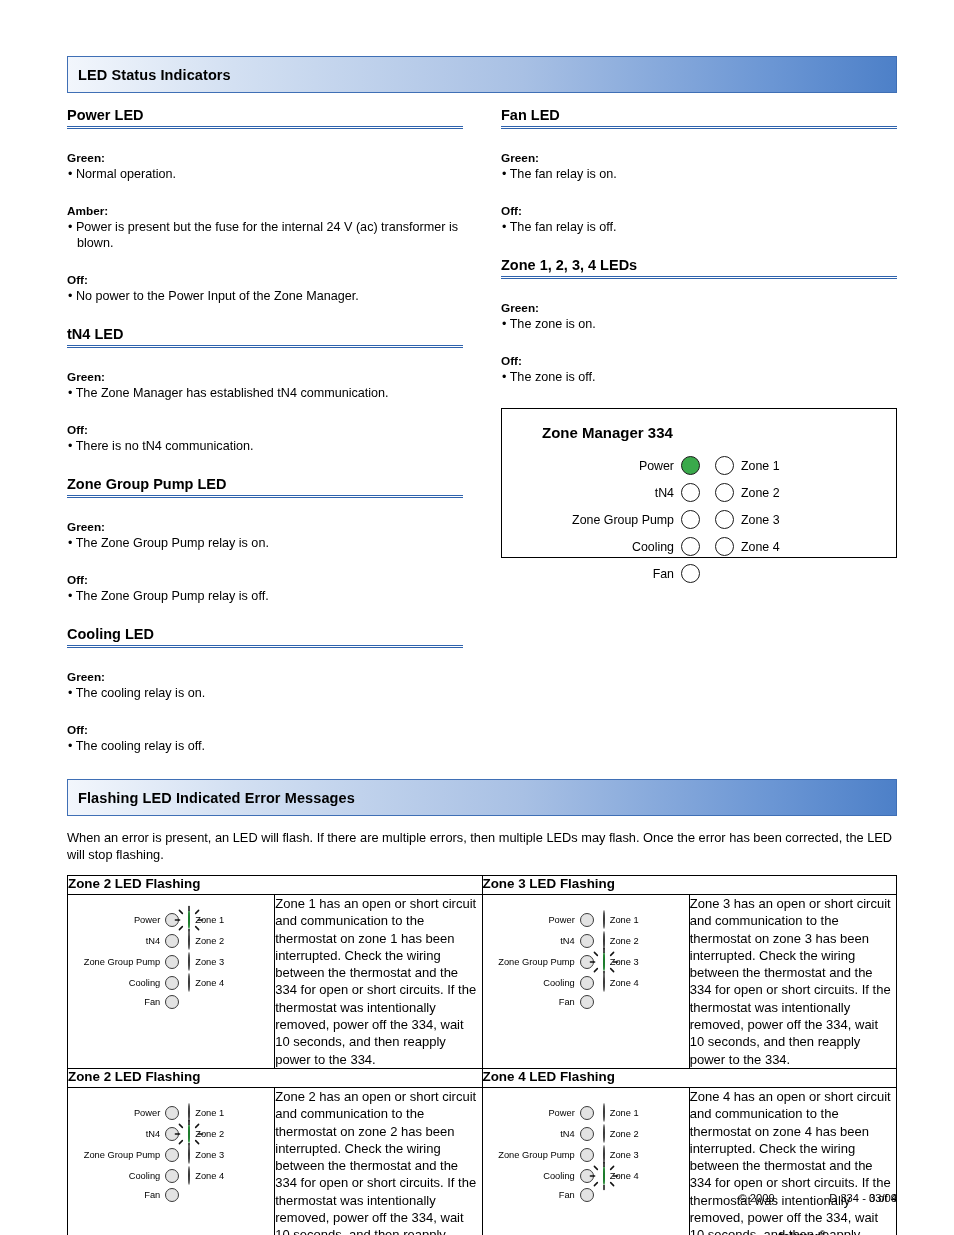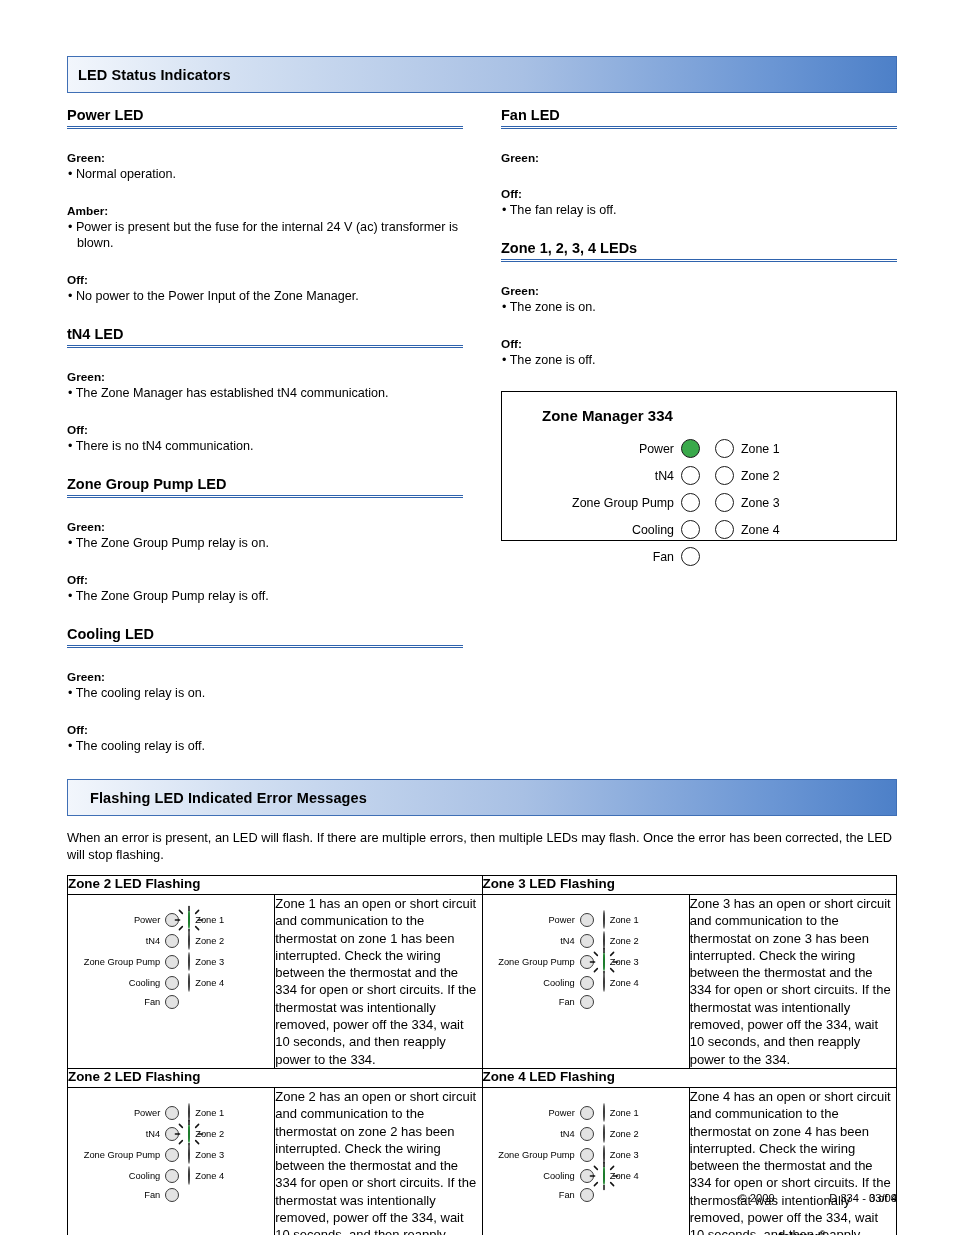--- a/index.html
+++ b/index.html
@@ -32,21 +32,21 @@
     display: flex;
     align-items: center;
     box-sizing: border-box;
   }
   .banner-label {
     font-size: 14.5px;
     font-weight: bold;
     padding-left: 10px;
     letter-spacing: 0.1px;
   }
-  .banner.second { margin-top: 0; padding-left: 12px; }
+  .banner.second { margin-top: 0; }
 
   
   .cols {
     display: flex;
     margin-top: 13px;
   }
   .col-left { width: 396px; }
   .col-gap  { width: 38px; }
   .col-right { width: 396px; }
 
@@ -272,20 +272,21 @@
       <div class="state">Off:</div>
       <div class="bullet">• The cooling relay is off.</div>
     </div>
 
     <div class="col-gap"></div>
 
     <div class="col-right">
 
       <div class="led-head first">Fan LED</div>
       <div class="state">Green:</div>
+      <div class="bullet">• The fan relay is on.</div>
       <div class="state">Off:</div>
       <div class="bullet">• The fan relay is off.</div>
 
       <div class="led-head">Zone 1, 2, 3, 4 LEDs</div>
       <div class="state">Green:</div>
       <div class="bullet">• The zone is on.</div>
       <div class="state">Off:</div>
       <div class="bullet">• The zone is off.</div>
 
       <div class="panel">

